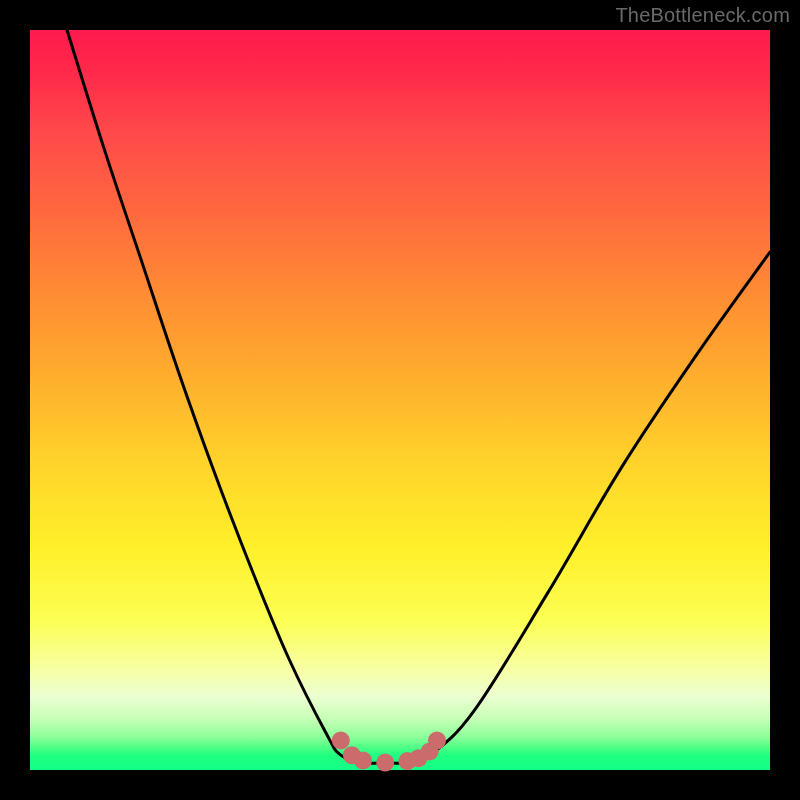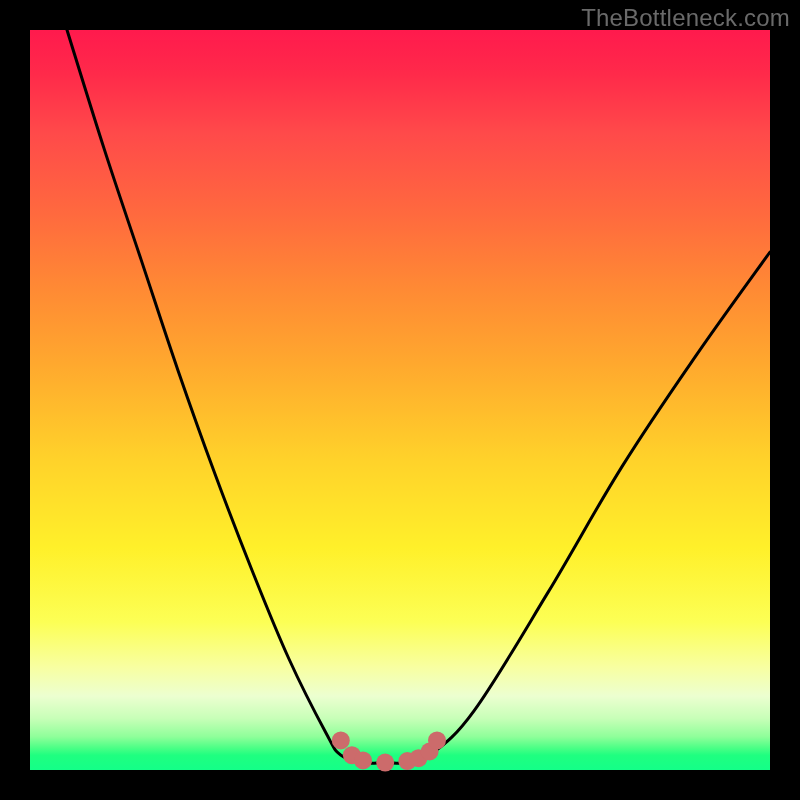--- a/index.html
+++ b/index.html
@@ -50,21 +50,21 @@
     top: 0;
     width: 740px;
     height: 740px;
     overflow: visible;
   }
   .attribution {
     position: absolute;
     top: 4px;
     right: 10px;
     color: #6a6a6a;
-    font-size: 24px;
+    font-size: 20px;
     letter-spacing: 0.2px;
     user-select: none;
     text-align: center;
   }
 </style>
 </head>
 <body>
 
 <div class="stage">
 

